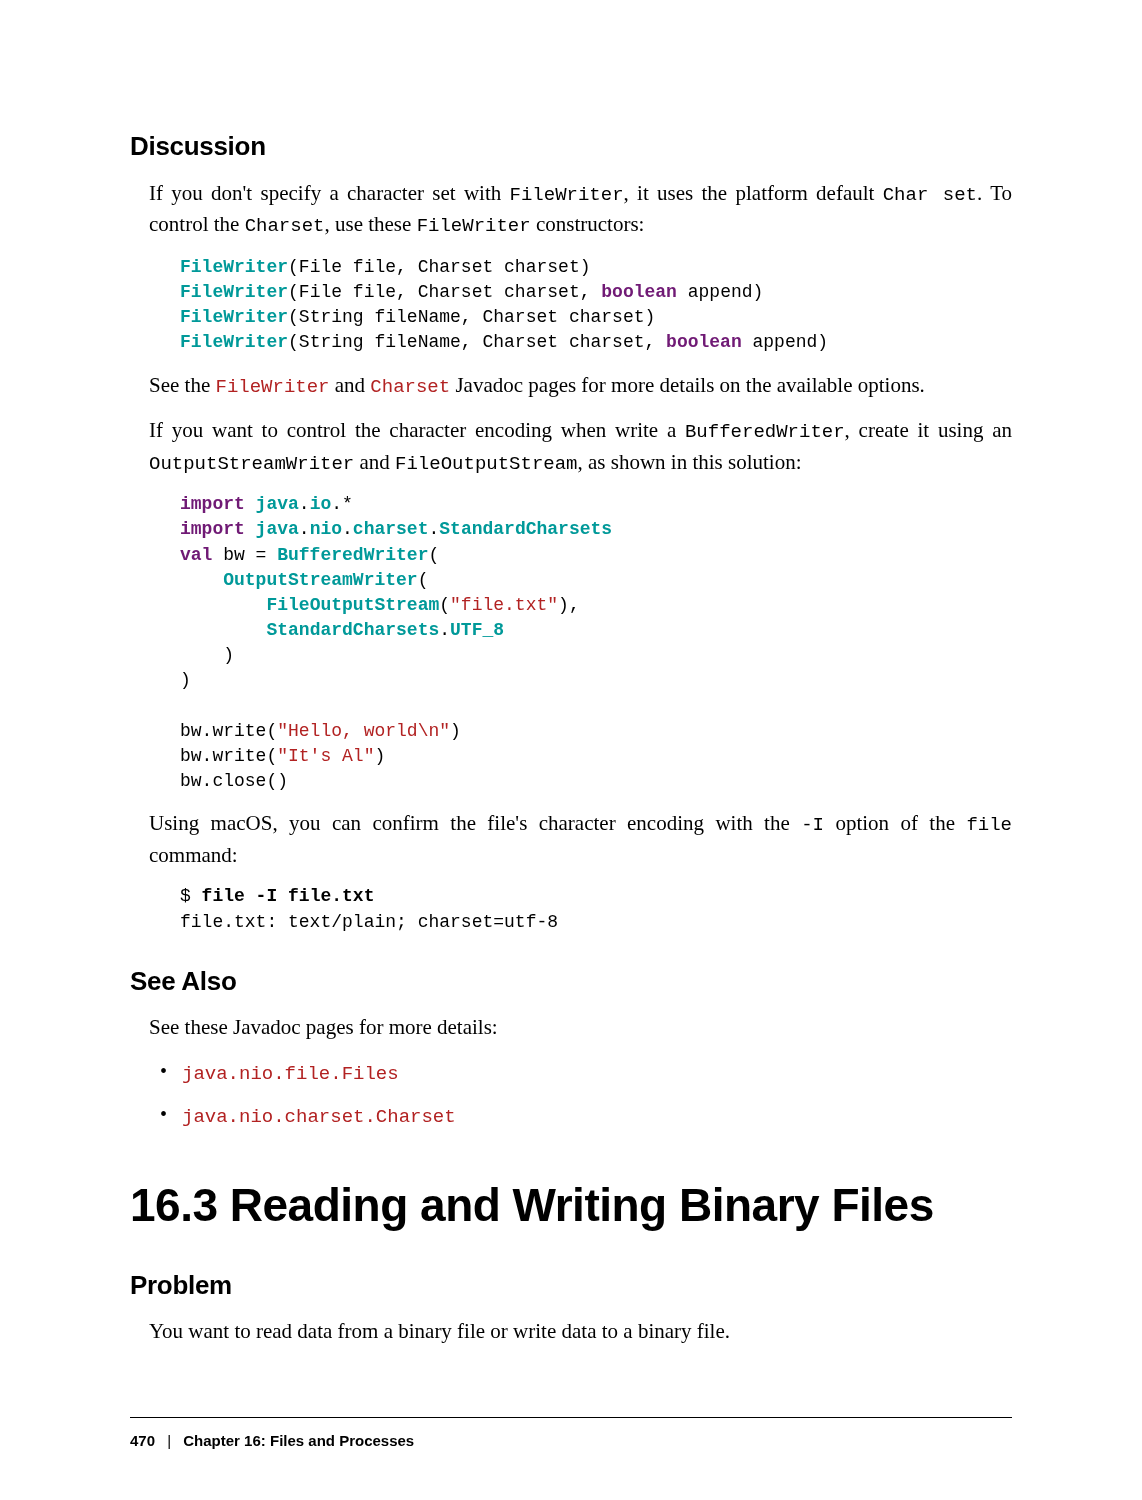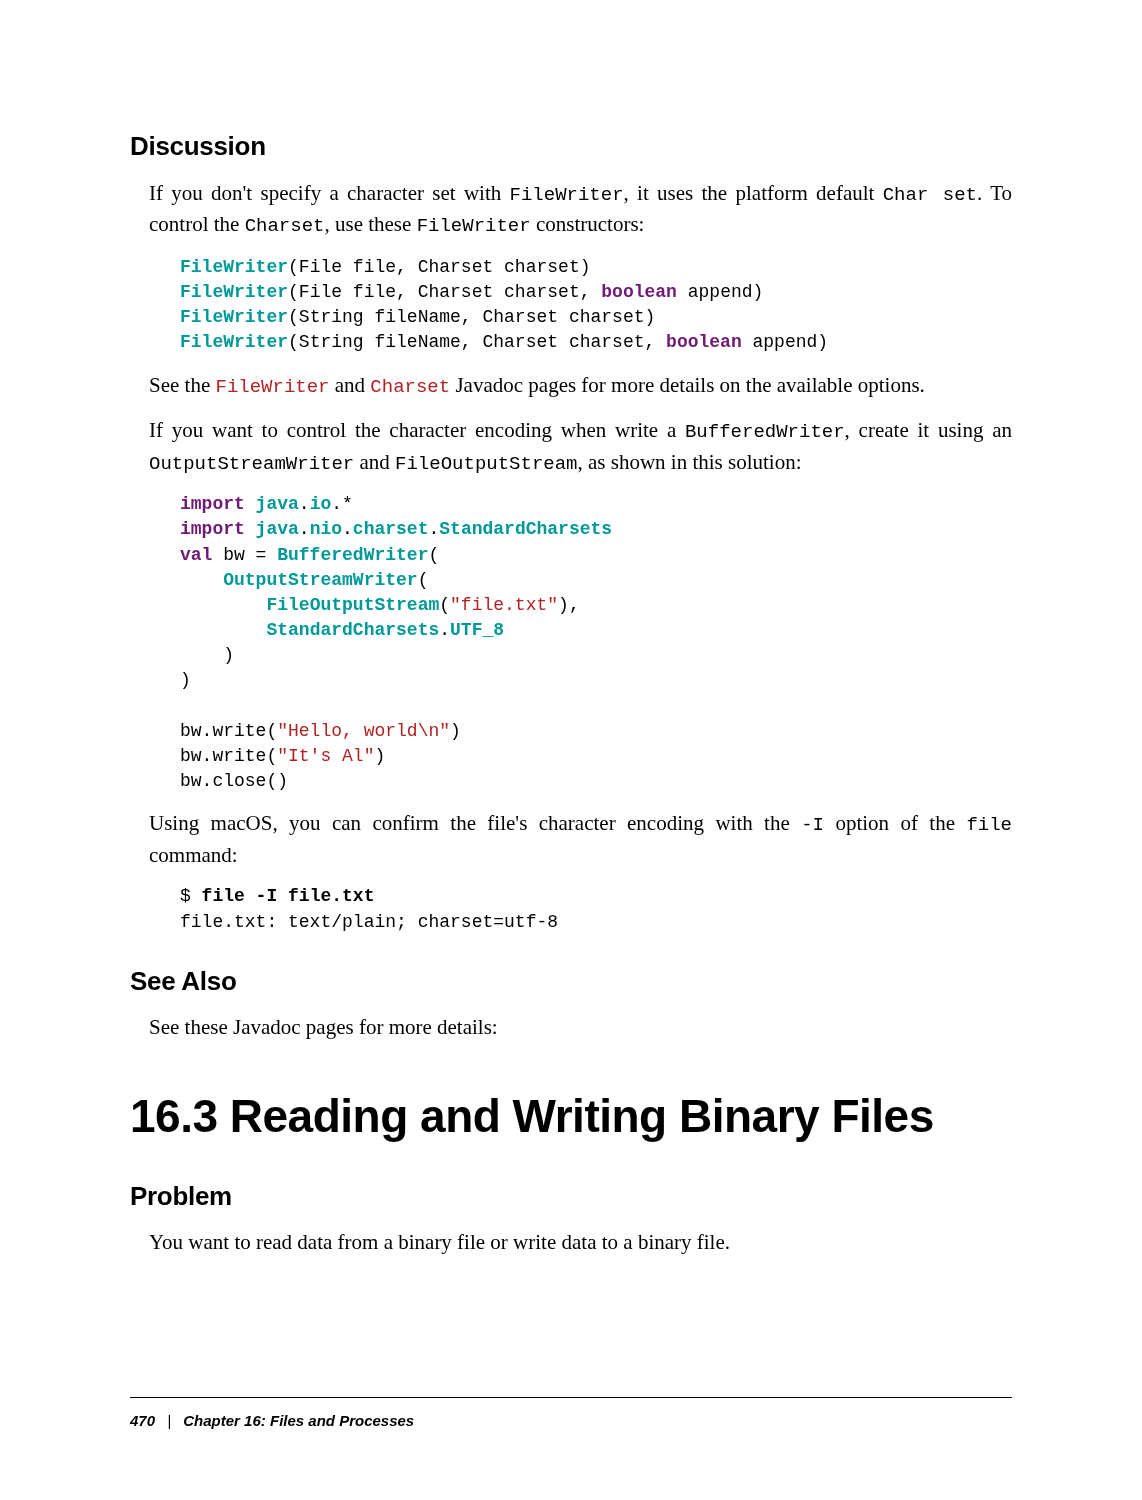--- a/index.html
+++ b/index.html
@@ -62,24 +62,23 @@
       left: 0;
       font-size: 20px;
     }
     .footer-rule {
       border: none;
       border-top: 1px solid #000;
       margin-top: 30px;
     }
     .footer {
       position: absolute;
-      bottom: 68px;
+      bottom: 48px;
       left: 130px;
       right: 130px;
-      font-style: italic;
     }
     .footer-text {
       font-family: 'Myriad Pro', 'Helvetica Neue', Arial, sans-serif;
       font-size: 15px;
       margin-top: 12px;
     }
     .footer-text .pagenum { font-weight: bold; }
     .footer-text .sep { margin: 0 8px; }
     .footer-text .chap { font-weight: bold; }
   </style>
@@ -123,20 +122,22 @@
 </p>
 
 <pre><span>$ </span><b>file -I file.txt</b>
 <span>file.txt: text/plain; charset=utf-8</span></pre>
 
 <h2 class="section">See Also</h2>
 
 <p>See these Javadoc pages for more details:</p>
 
 <ul class="bullets">
+  <li><span class="inline-code link-red">java.nio.file.Files</span></li>
+  <li><span class="inline-code link-red">java.nio.charset.Charset</span></li>
 </ul>
 
 <h1 class="recipe">16.3 Reading and Writing Binary Files</h1>
 
 <h2 class="section">Problem</h2>
 
 <p>You want to read data from a binary file or write data to a binary file.</p>
 
 <div class="footer">
   <hr class="footer-rule">

